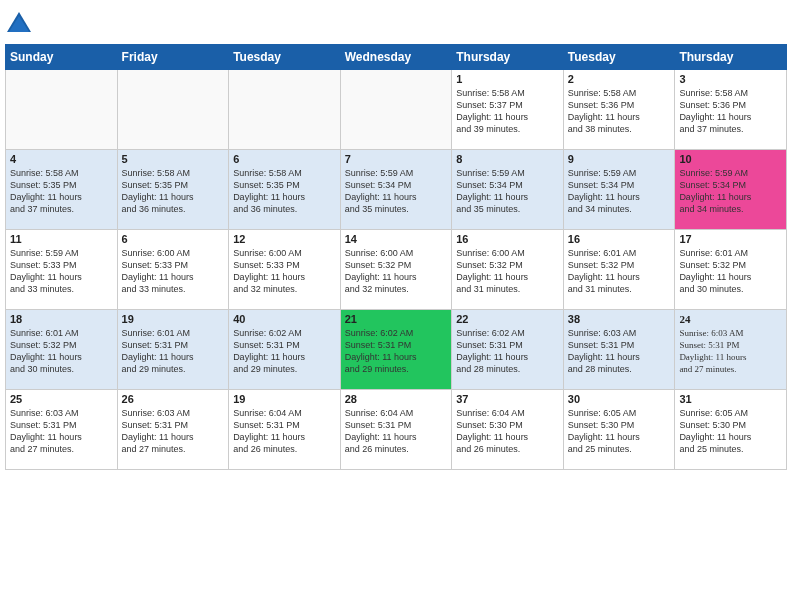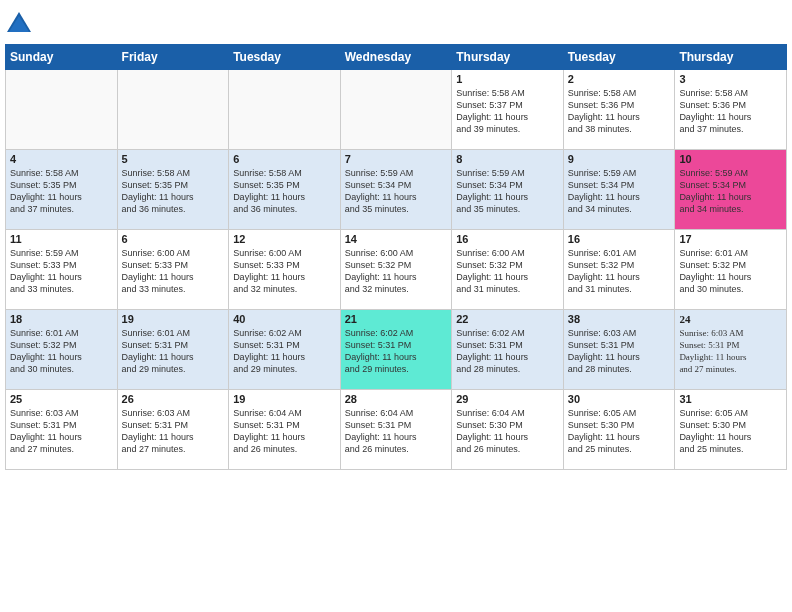--- a/index.html
+++ b/index.html
@@ -277,21 +277,21 @@
 Daylight: 11 hours
 and 29 minutes.</div>
           </td>
           <td style="background: rgb(220, 232, 245);">
             <span class="day-num">40</span>
             <div class="day-info" style="white-space: pre-line;">Sunrise: 6:02 AM
 Sunset: 5:31 PM
 Daylight: 11 hours
 and 29 minutes.</div>
           </td>
-          <td style="background: #5eead4; margin-top: 16px;">
+          <td style="background: #22c55e; margin-top: 16px;">
             <span class="day-num">21</span>
             <div class="day-info" style="white-space: pre-line;">Sunrise: 6:02 AM
 Sunset: 5:31 PM
 Daylight: 11 hours
 and 29 minutes.</div>
           </td>
           <td style="background: rgb(220, 232, 245);">
             <span class="day-num">22</span>
             <div class="day-info" style="white-space: pre-line;">Sunrise: 6:02 AM
 Sunset: 5:31 PM
@@ -336,21 +336,21 @@
 and 26 minutes.</div>
           </td>
           <td>
             <span class="day-num">28</span>
             <div class="day-info" style="white-space: pre-line;">Sunrise: 6:04 AM
 Sunset: 5:31 PM
 Daylight: 11 hours
 and 26 minutes.</div>
           </td>
           <td>
-            <span class="day-num">29</span>
+            <span class="day-num">37</span>
             <div class="day-info" style="white-space: pre-line;">Sunrise: 6:04 AM
 Sunset: 5:30 PM
 Daylight: 11 hours
 and 26 minutes.</div>
           </td>
           <td>
             <span class="day-num">30</span>
             <div class="day-info" style="white-space: pre-line;">Sunrise: 6:05 AM
 Sunset: 5:30 PM
 Daylight: 11 hours

